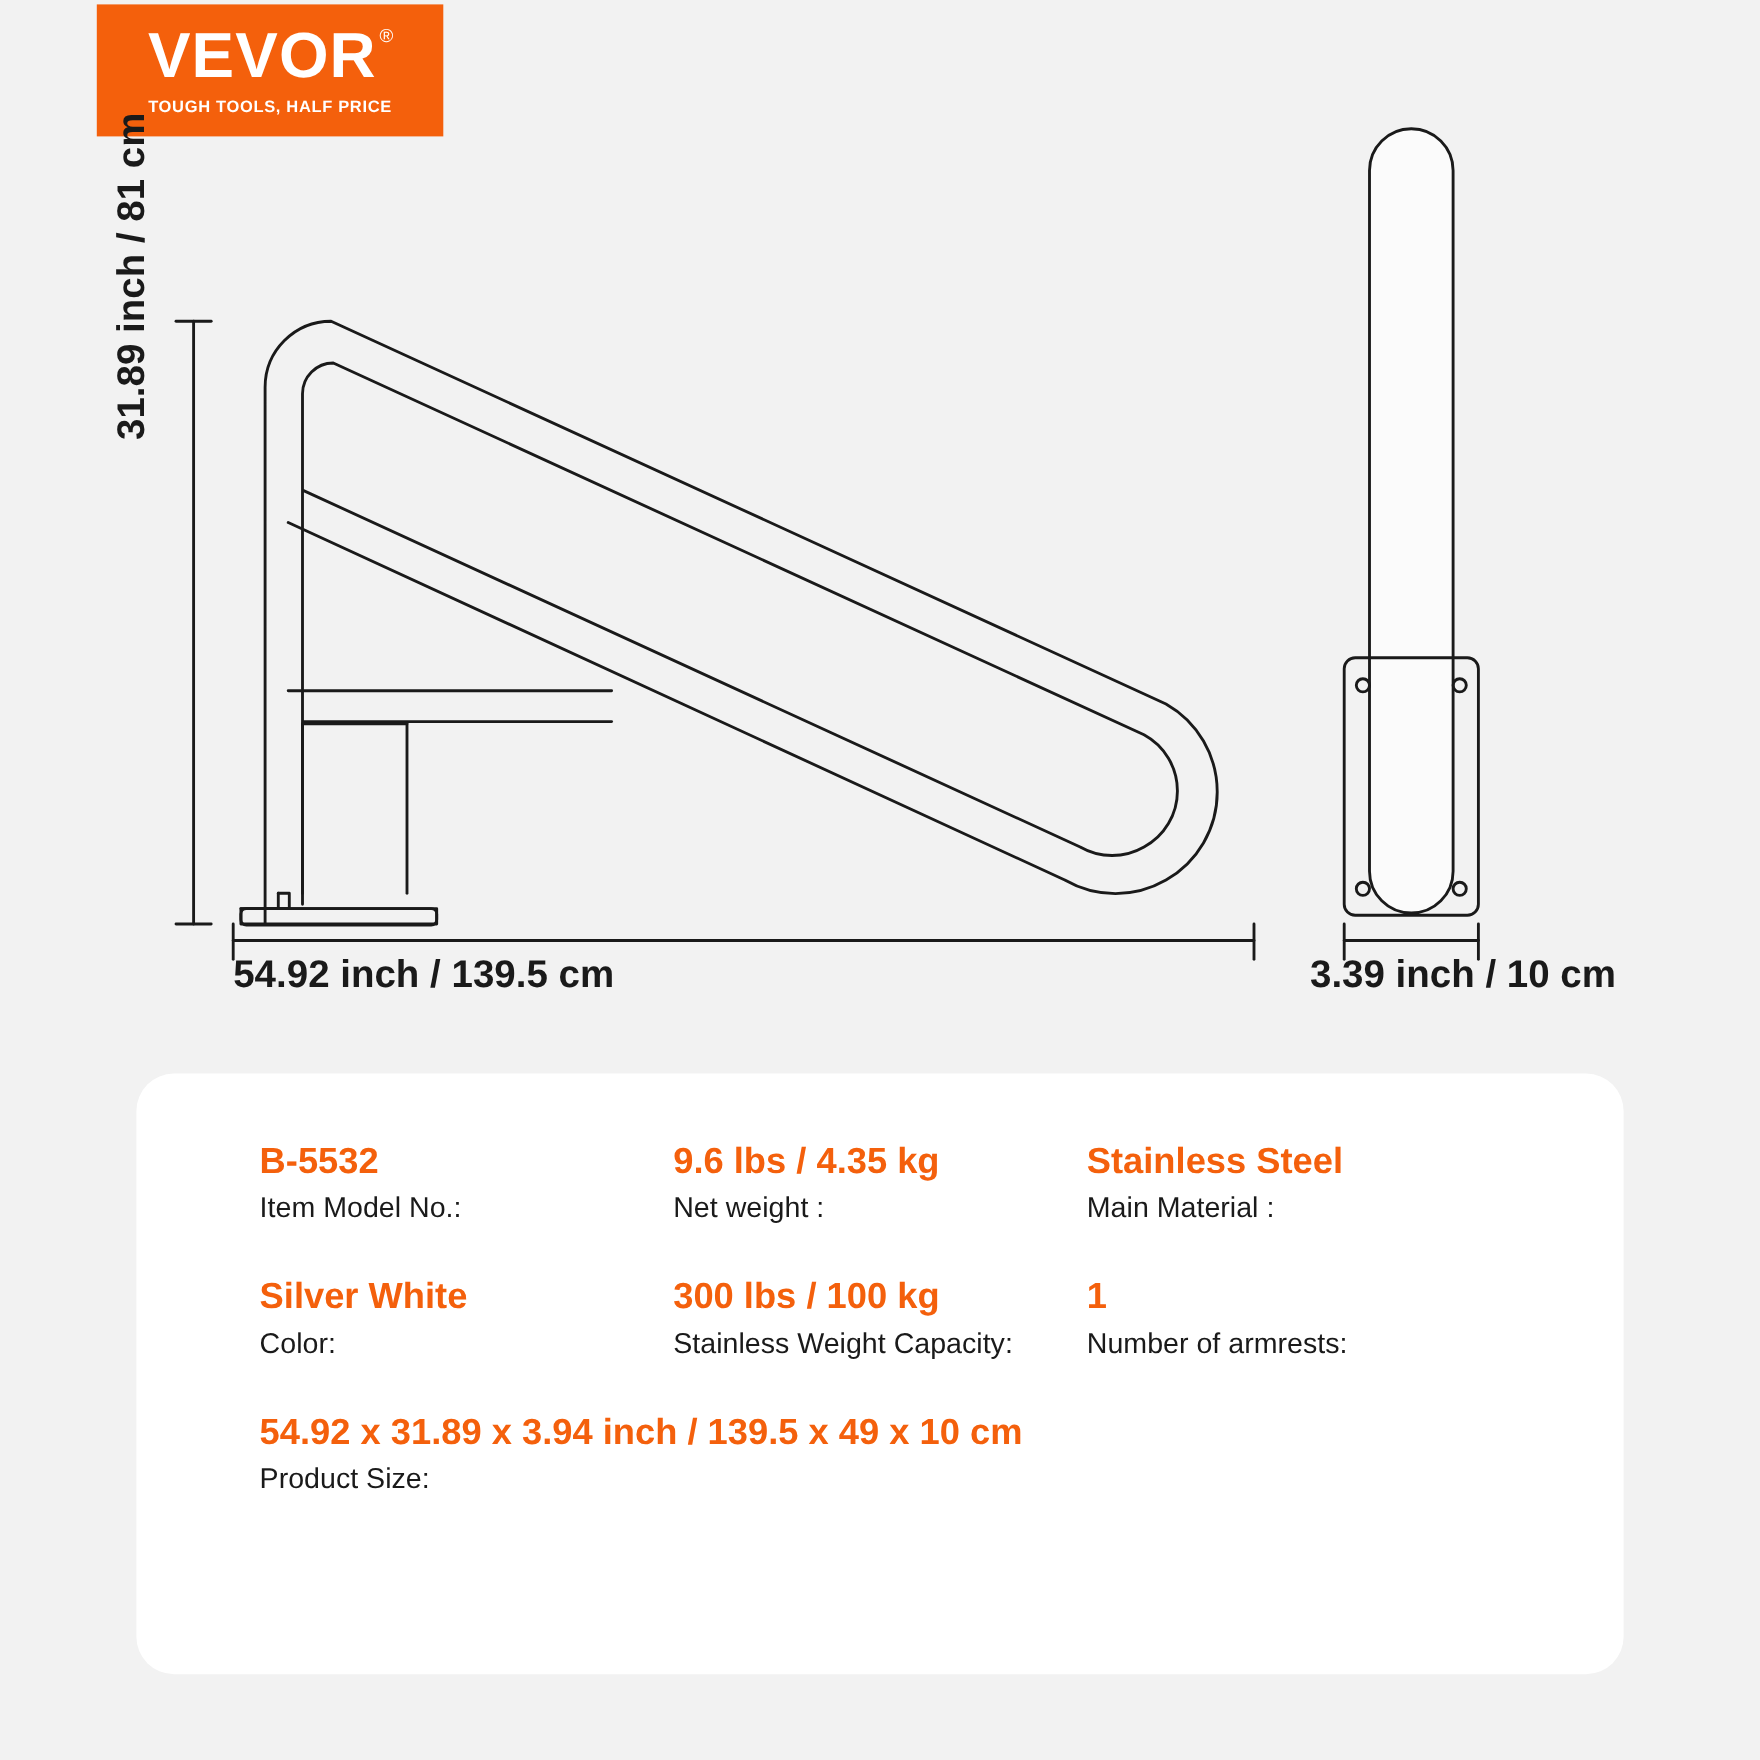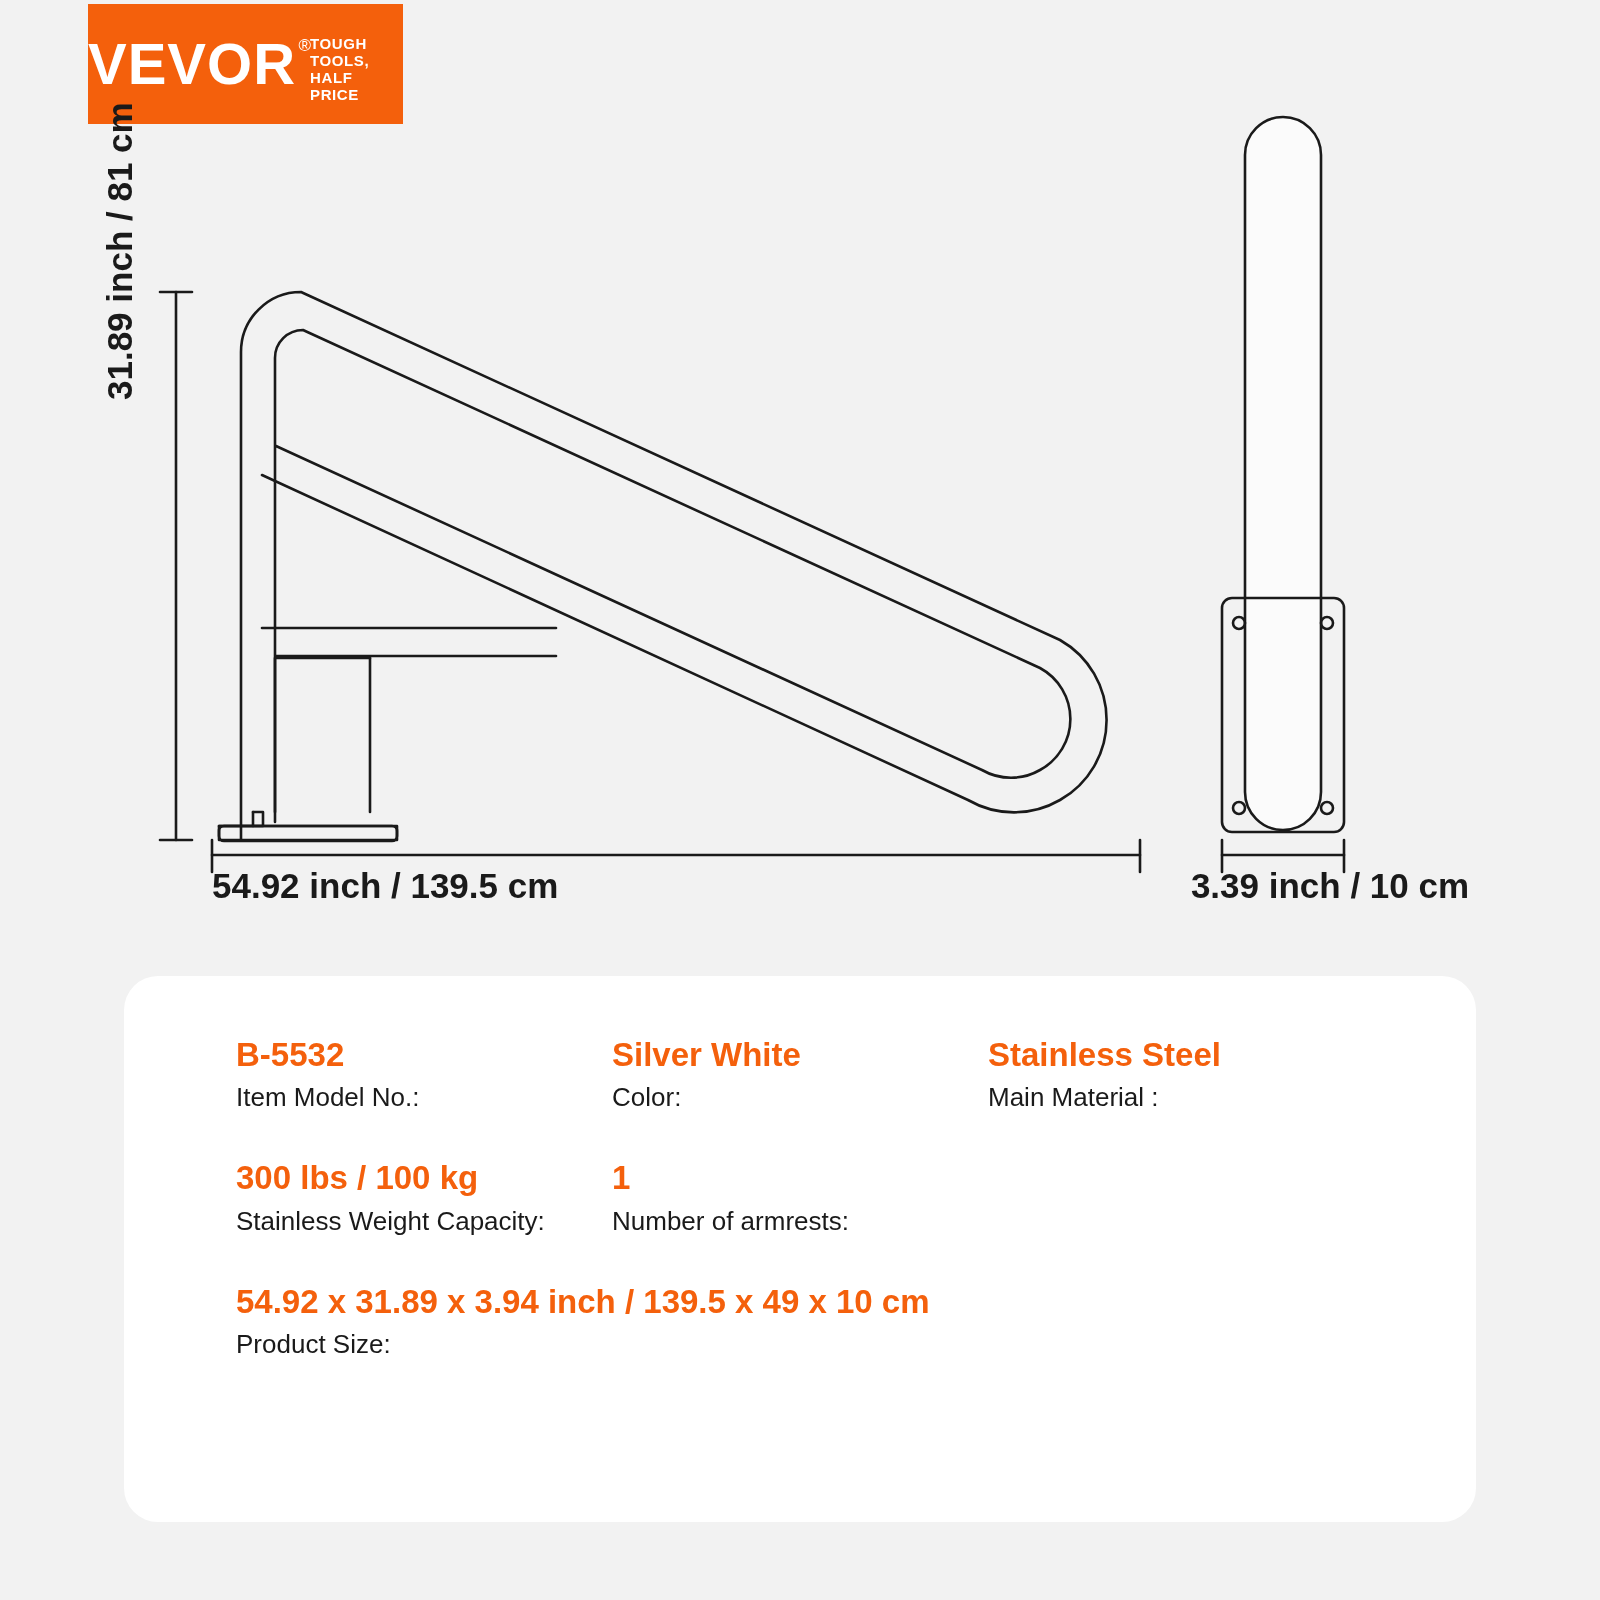--- a/index.html
+++ b/index.html
@@ -17,21 +17,21 @@
 
   
   .logo-box {
     position: absolute;
     left: 88px;
     top: 4px;
     width: 315px;
     height: 120px;
     background: #f4600c;
     display: flex;
-    flex-direction: row;
+    flex-direction: column;
     align-items: center;
     justify-content: center;
   }
   .logo-word {
     color: #ffffff;
     font-size: 58px;
     font-weight: bold;
     letter-spacing: 1px;
     line-height: 1;
     position: relative;
@@ -198,29 +198,33 @@
 </div>
 
 <div class="spec-card">
   <div class="spec-grid">
 
     <div>
       <div class="spec-value">B-5532</div>
       <div class="spec-label">Item Model No.:</div>
     </div>
 
+    <div>
+      <div class="spec-value">9.6 lbs / 4.35 kg</div>
+      <div class="spec-label">Net weight :</div>
+    </div>
+
+    <div>
+      <div class="spec-value">Stainless Steel</div>
+      <div class="spec-label">Main Material :</div>
+    </div>
 
     <div>
       <div class="spec-value">Silver White</div>
       <div class="spec-label">Color:</div>
-    </div>
-
-    <div>
-      <div class="spec-value">Stainless Steel</div>
-      <div class="spec-label">Main Material :</div>
     </div>
 
     <div>
       <div class="spec-value">300 lbs / 100 kg</div>
       <div class="spec-label">Stainless Weight Capacity:</div>
     </div>
 
     <div>
       <div class="spec-value">1</div>
       <div class="spec-label">Number of armrests:</div>

